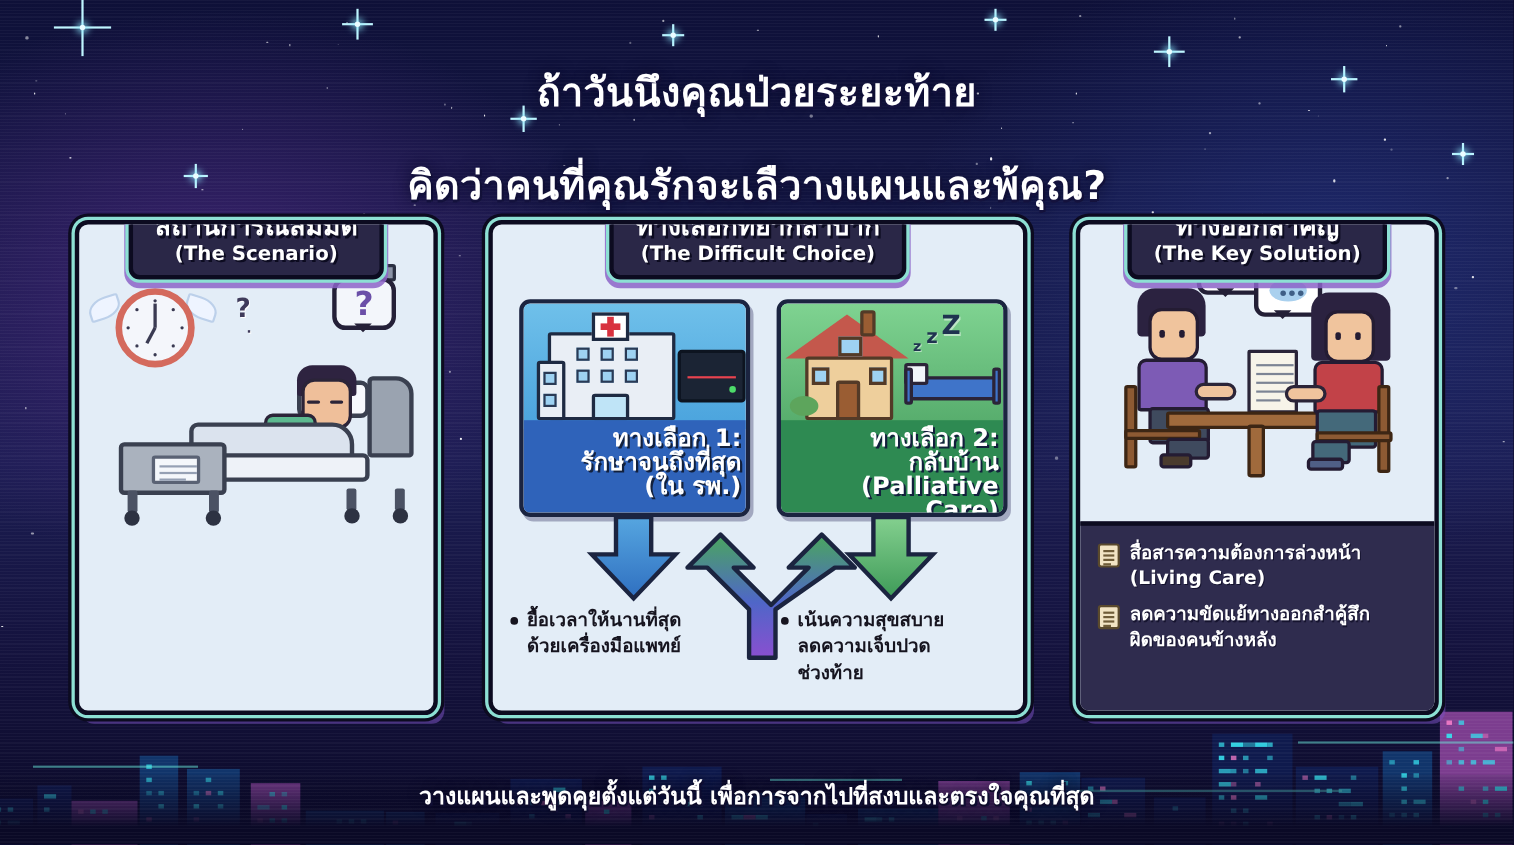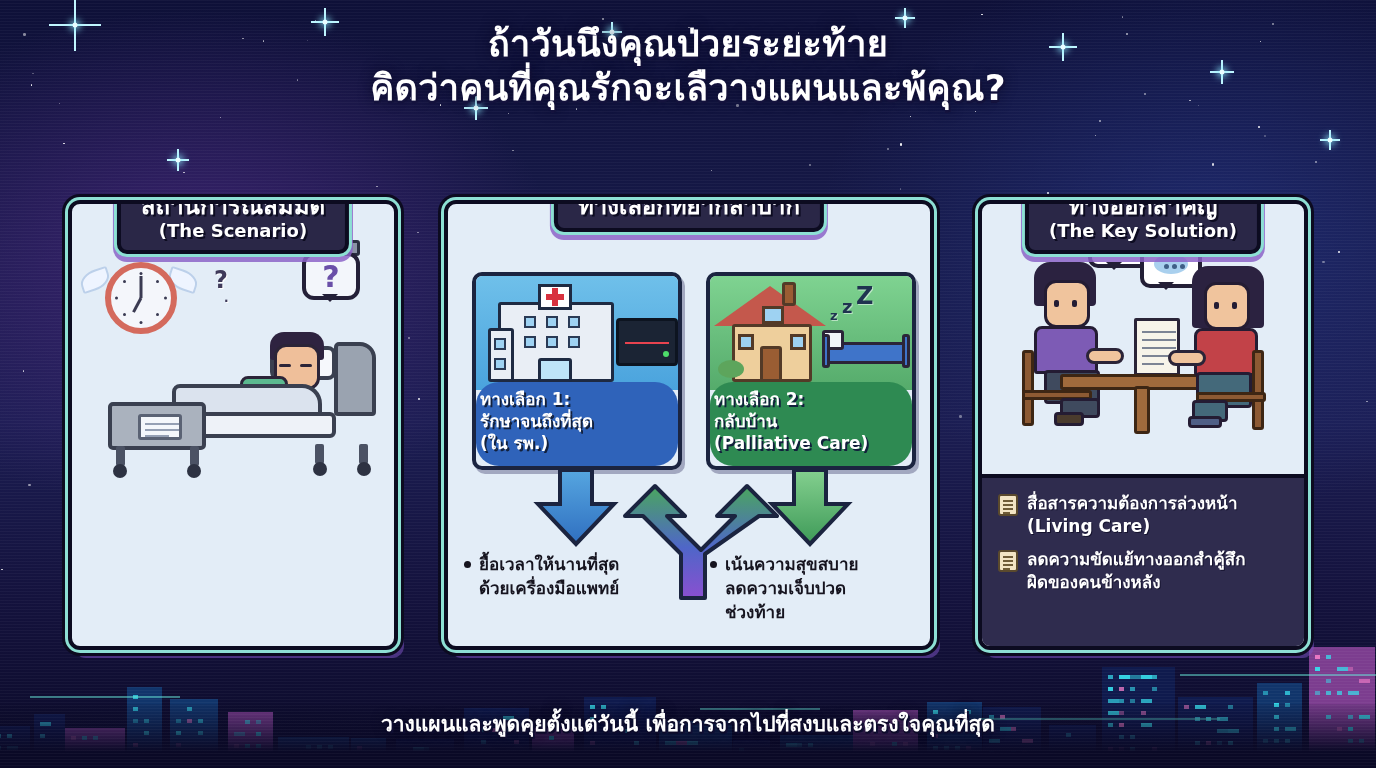--- a/index.html
+++ b/index.html
@@ -48,21 +48,21 @@
   
   .wire{ position:absolute; height:2px; background:#63e8d8; opacity:.5; }
 
   
   .title{
     position:absolute; left:0; right:0; top:22px; text-align:center;
     color:#ffffff; font-weight:bold; font-size:36px; line-height:44px;
     letter-spacing:.3px;
     text-shadow:0 3px 0 #14123d, 0 0 14px rgba(10,10,40,.95), 2px 2px 0 #17153f;
   }
-  .title span{ display:block; }
+  .title span{ display:block;margin-top:41px; }
 
   
   .panel{
     position:absolute;
     background:#e3edf7;
     border:4px solid #0c0b20;
     box-shadow:0 0 0 3px #8de0d4, 0 0 0 6px #0c0b20, 6px 8px 0 rgba(120,80,190,.55);
     border-radius:12px;
     overflow:hidden;
   }
@@ -142,24 +142,23 @@
   .chart{ position:absolute; background:#f4f7fb; border:3px solid #5a6274; border-radius:3px; }
   .chart i{ position:absolute; left:4px; height:2px; background:#95a0b4; }
 
   
   .choice{
     position:absolute; border:4px solid #1b2440; border-radius:10px; overflow:hidden;
     box-shadow:3px 4px 0 rgba(40,40,90,.35);
   }
   .choice .pic{ position:absolute; left:0; right:0; top:0; }
   .choice .cap{
-    position:absolute; left:0; right:0; bottom:0; text-align:left; color:#fff;
-    font-weight:bold; font-size:17px; line-height:22px; padding:6px 4px 8px;
+    position:absolute; left:0; right:0; bottom:0; text-align:right; color:#fff;
+    font-weight:bold; font-size:22px; line-height:22px; padding:6px 4px 8px;
     text-shadow:2px 2px 0 #12203c;
-    border-radius:23px;
   }
   .blue .pic{ background:linear-gradient(180deg,#6fc0ea,#4aa3dd); }
   .blue .cap{ background:#2f63ba; }
   .green .pic{ background:linear-gradient(180deg,#7fd391,#55ab6b); }
   .green .cap{ background:#2e8a52; }
 
   
   .hosp{ position:absolute; background:#e9eef5; border:3px solid #1e2a42; border-radius:3px; }
   .hwin{ position:absolute; width:12px;height:12px; background:#9ed2f2; border:2px solid #2a3a55; }
   .cross-box{ position:absolute; background:#fff; border:3px solid #1e2a42; }
@@ -785,20 +784,21 @@
         <div class="li">
           <span class="dot"></span>
           <span class="tx" style="white-space:pre-line;">ยื้อเวลาให้นานที่สุด
 ด้วยเครื่องมือแพทย์</span>
         </div>
       </div>
     </div>
 
     <div class="pheader">
       <div class="th">ทางเลือกที่ยากลำบาก</div>
+      <div class="en">(The Difficult Choice)</div>
     </div>
   </div>
 
   <div class="panel" style="left:978px; top:200px; width:330px; height:450px;">
     <div class="pbody">
       <div class="ill">
 
         <div class="sb" style="left:106px; top:14px; width:62px; height:50px;">
           <span class="heart" style="position:absolute; left:50%; top:50%; transform:translate(-50%,-55%); width:26px;height:24px;"></span>
         </div>

